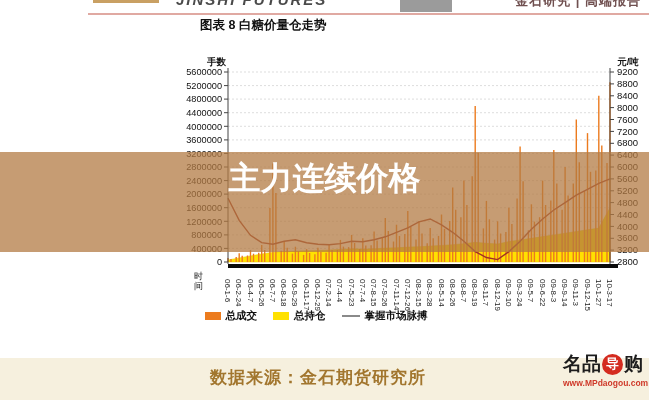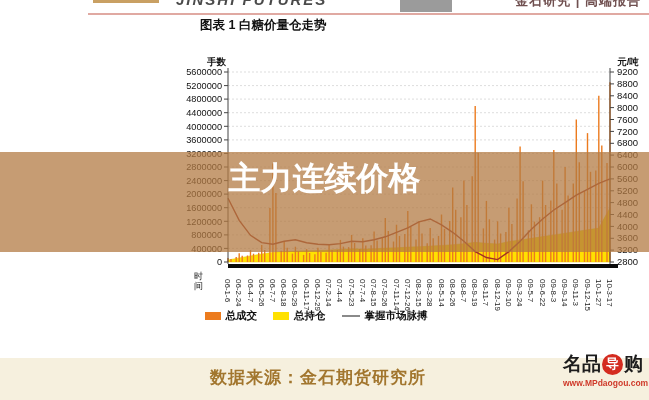--- a/index.html
+++ b/index.html
@@ -56,21 +56,21 @@
 <body>
 
 <div id="stage">
 
   <div class="logo-underline"></div>
   <div class="logo-text">JINSHI FUTURES</div>
   <div class="header-square"></div>
   <div class="header-right">金石研究 | 高端报告</div>
   <div class="header-rule"></div>
 
-  <div class="figure-caption">图表 1 白糖价量仓走势</div>
+  <div class="figure-caption">图表 8 白糖价量仓走势</div>
 
   <div class="axis-unit-left">手数</div>
   <div class="axis-unit-right">元/吨</div>
   <div class="x-axis-label">时间</div>
 
   <svg id="chart" class="chartsvg" width="649" height="400" viewBox="0 0 649 400">
       <line x1="228" y1="72.0" x2="610" y2="72.0" stroke="#cfcfcf" stroke-width="0.7" stroke-dasharray="2 2"></line>
       <line x1="228" y1="85.6" x2="610" y2="85.6" stroke="#cfcfcf" stroke-width="0.7" stroke-dasharray="2 2"></line>
       <line x1="228" y1="99.1" x2="610" y2="99.1" stroke="#cfcfcf" stroke-width="0.7" stroke-dasharray="2 2"></line>
       <line x1="228" y1="112.7" x2="610" y2="112.7" stroke="#cfcfcf" stroke-width="0.7" stroke-dasharray="2 2"></line>

